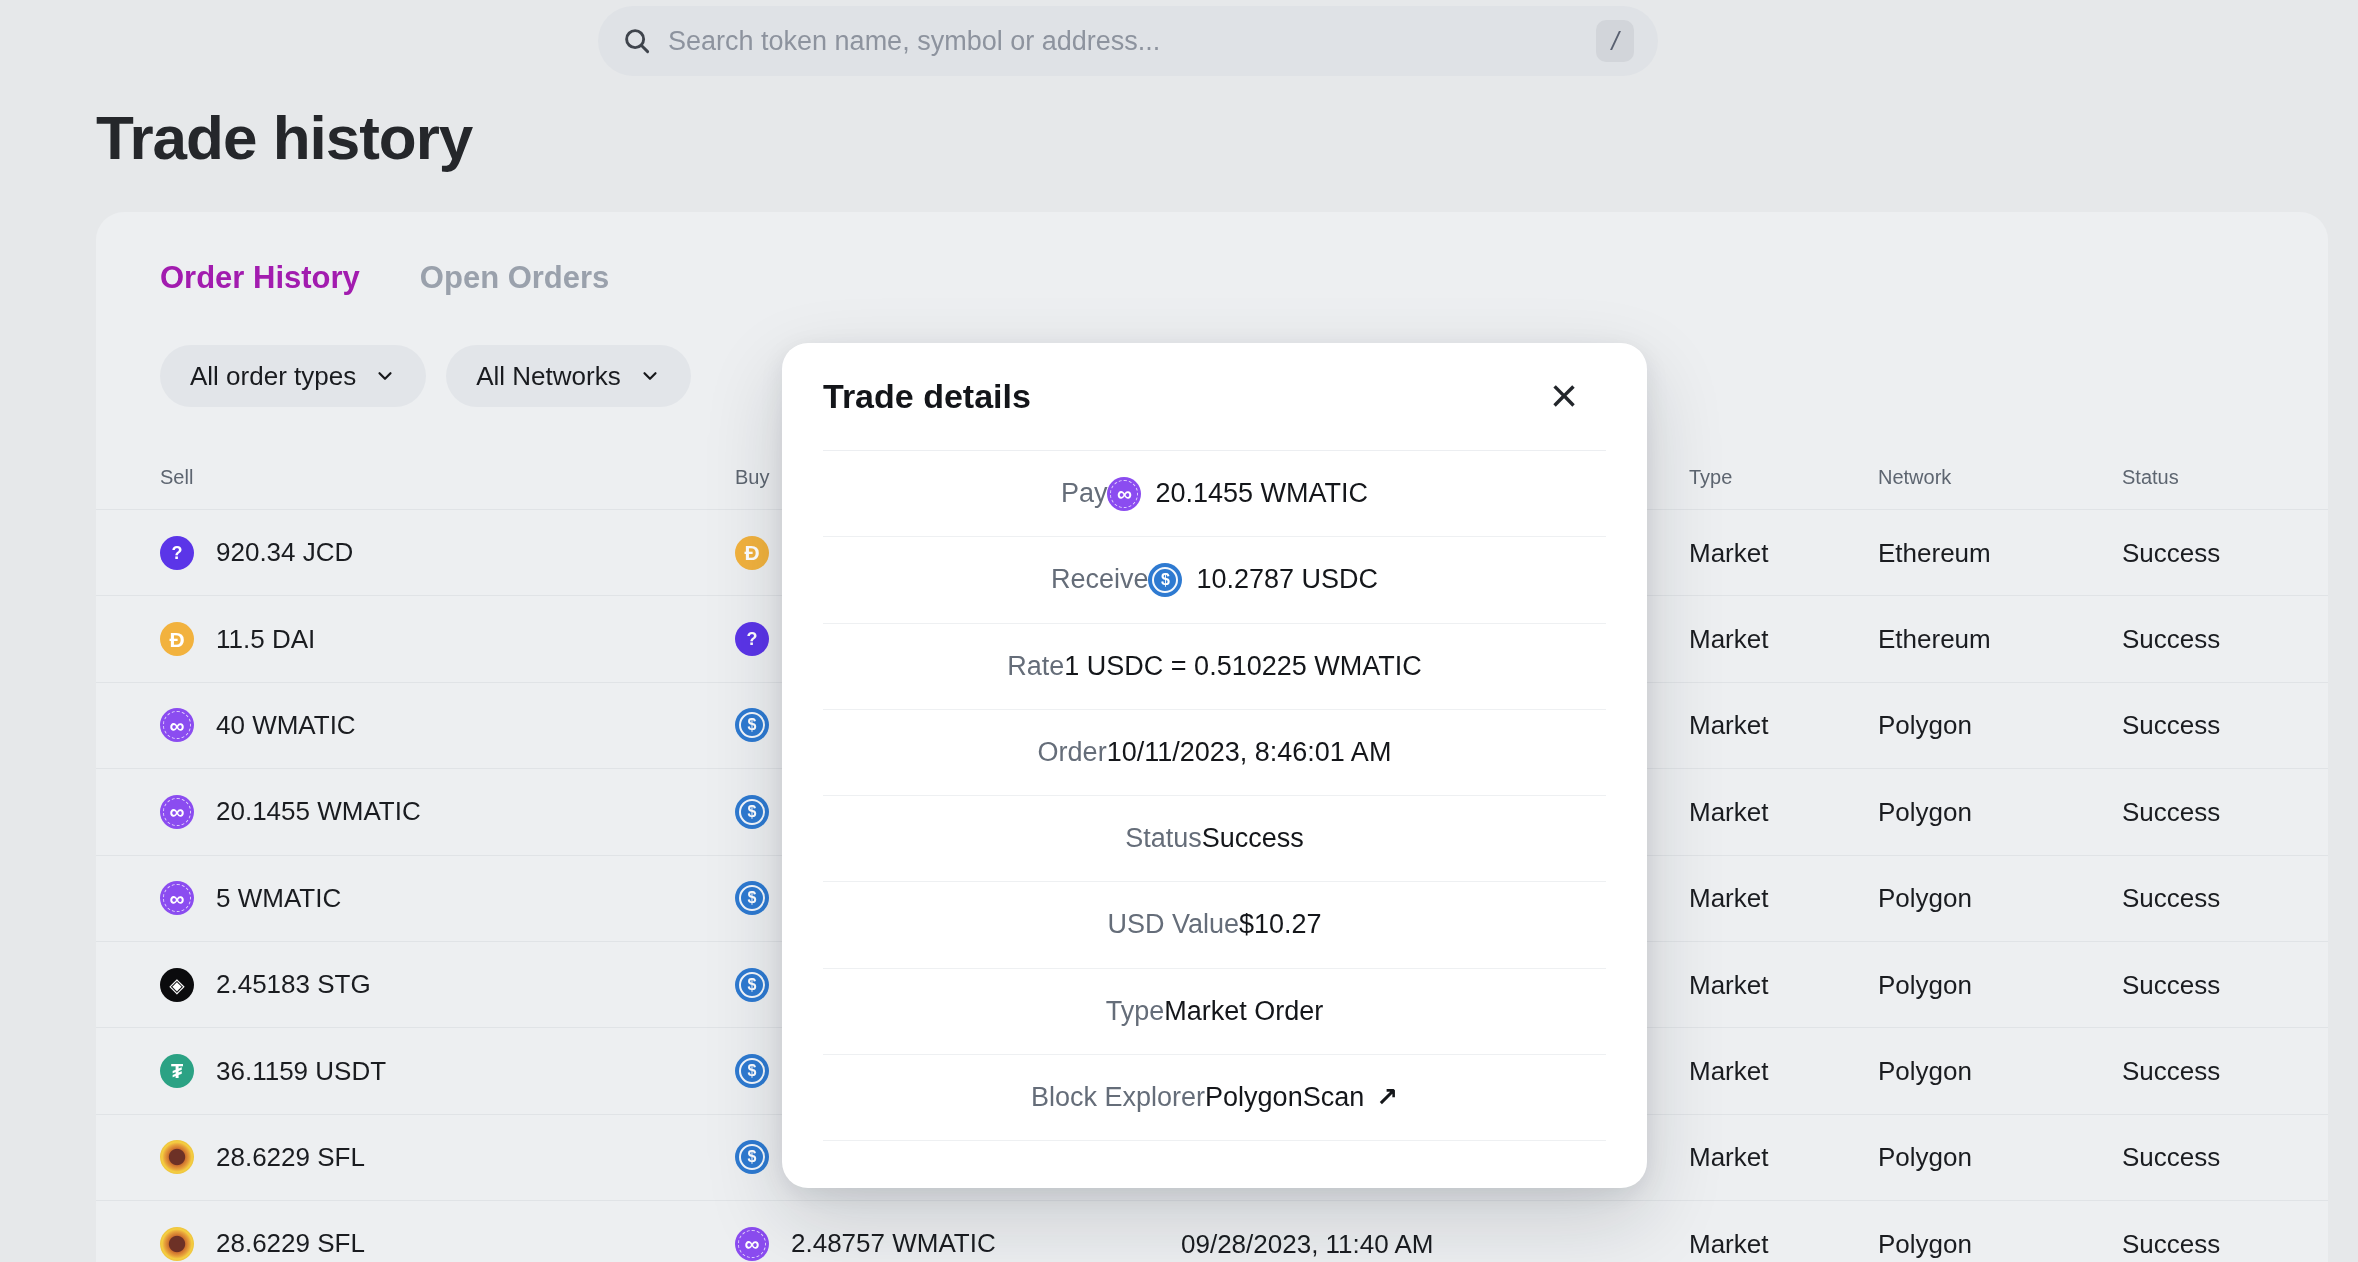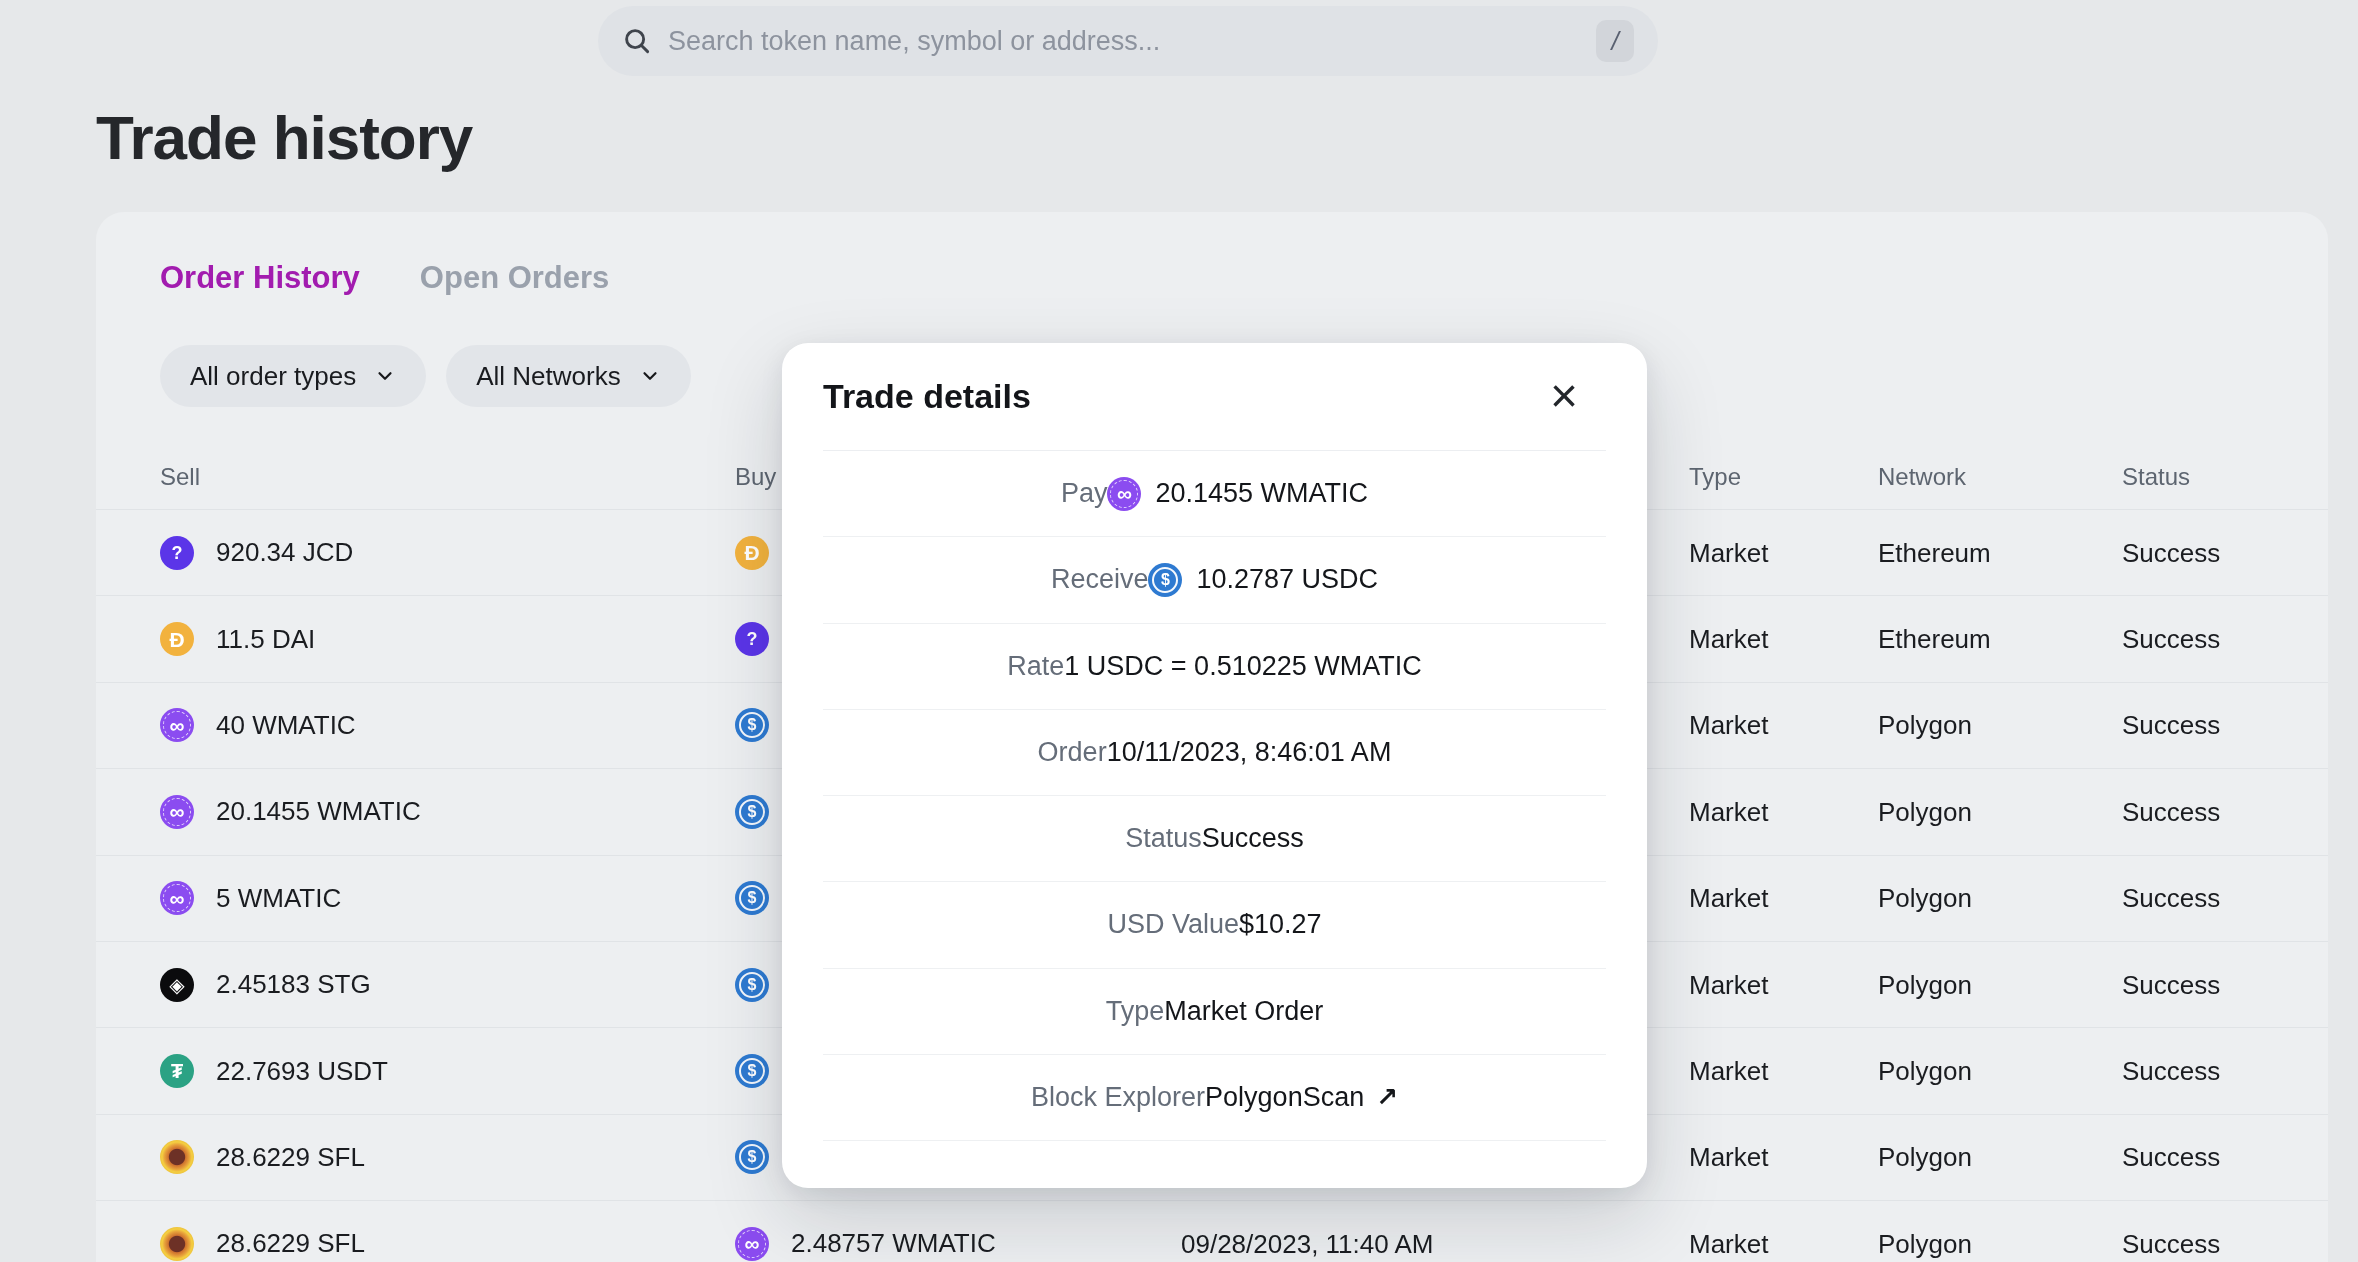--- a/index.html
+++ b/index.html
@@ -51,21 +51,21 @@
     height:62px; border-radius:31px; background:#e2e5e9;
     display:flex; align-items:center; gap:18px; padding:0 30px;
     font-size:26px; font-weight:500; color:#191b1f; cursor:pointer;
   }
 
   
   .table { position:absolute; left:0; top:232px; width:2232px; }
   .thead { position:relative; height:66px; border-bottom:1px solid #e0e3e6; }
   .th {
     position:absolute; top:50%; transform:translateY(-50%);
-    font-size:24px; font-weight:500; color:#5d6570;
+    font-size:20px; font-weight:500; color:#5d6570;
   }
   .th-sell{left:64px} .th-buy{left:639px} .th-date{left:1085px}
   .th-type{left:1593px} .th-network{left:1782px} .th-status{left:2026px}
 
   .trow { position:relative; height:86.4px; border-bottom:1px solid #e0e3e6; cursor:pointer; }
   .cell {
     position:absolute; top:50%; transform:translateY(-50%);
     font-size:26px; color:#1a1c20; white-space:nowrap;
     display:flex; align-items:center; gap:22px;
   }
@@ -256,21 +256,21 @@
     </span>
     <span class="cell c-date"></span>
     <span class="cell c-type">Market</span>
     <span class="cell c-network">Polygon</span>
     <span class="cell c-status">Success</span>
   </div>
 
   <div class="trow">
     <span class="cell c-sell">
       <span class="token tok-usdt" style="background: rgb(43, 162, 132);">₮</span>
-      <span>22.7693 USDT</span>
+      <span>36.1159 USDT</span>
     </span>
     <span class="cell c-buy">
       <span class="token tok-usdc" style="background: rgb(46, 122, 209);">$</span>
       <span></span>
     </span>
     <span class="cell c-date"></span>
     <span class="cell c-type">Market</span>
     <span class="cell c-network">Polygon</span>
     <span class="cell c-status">Success</span>
   </div>

